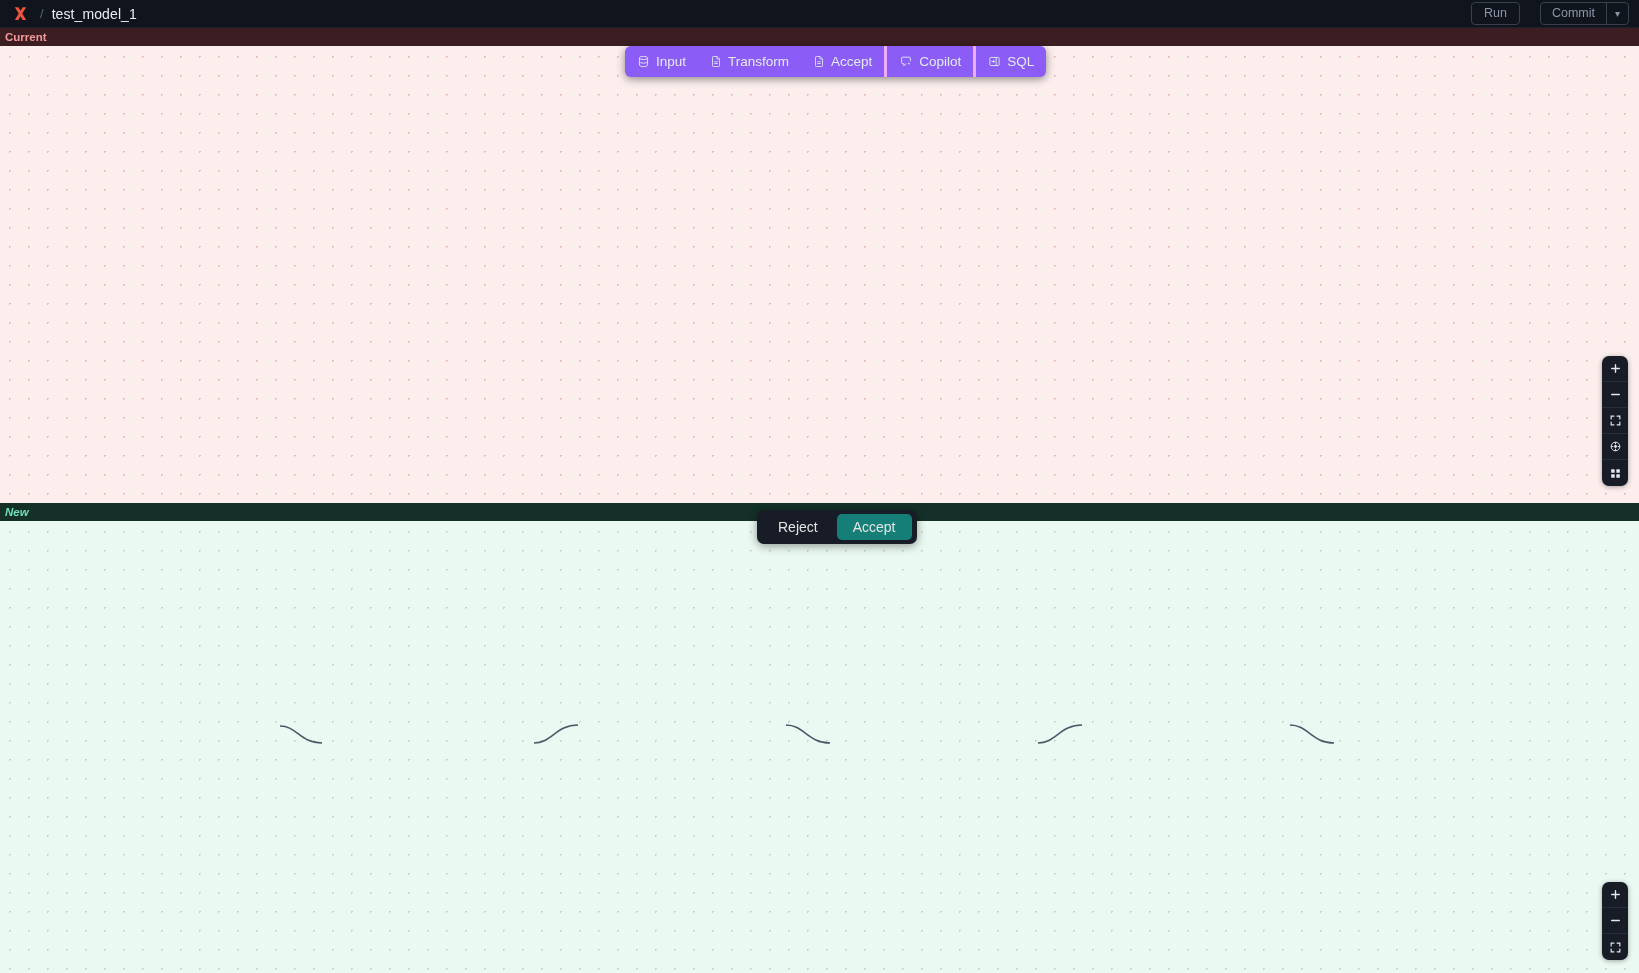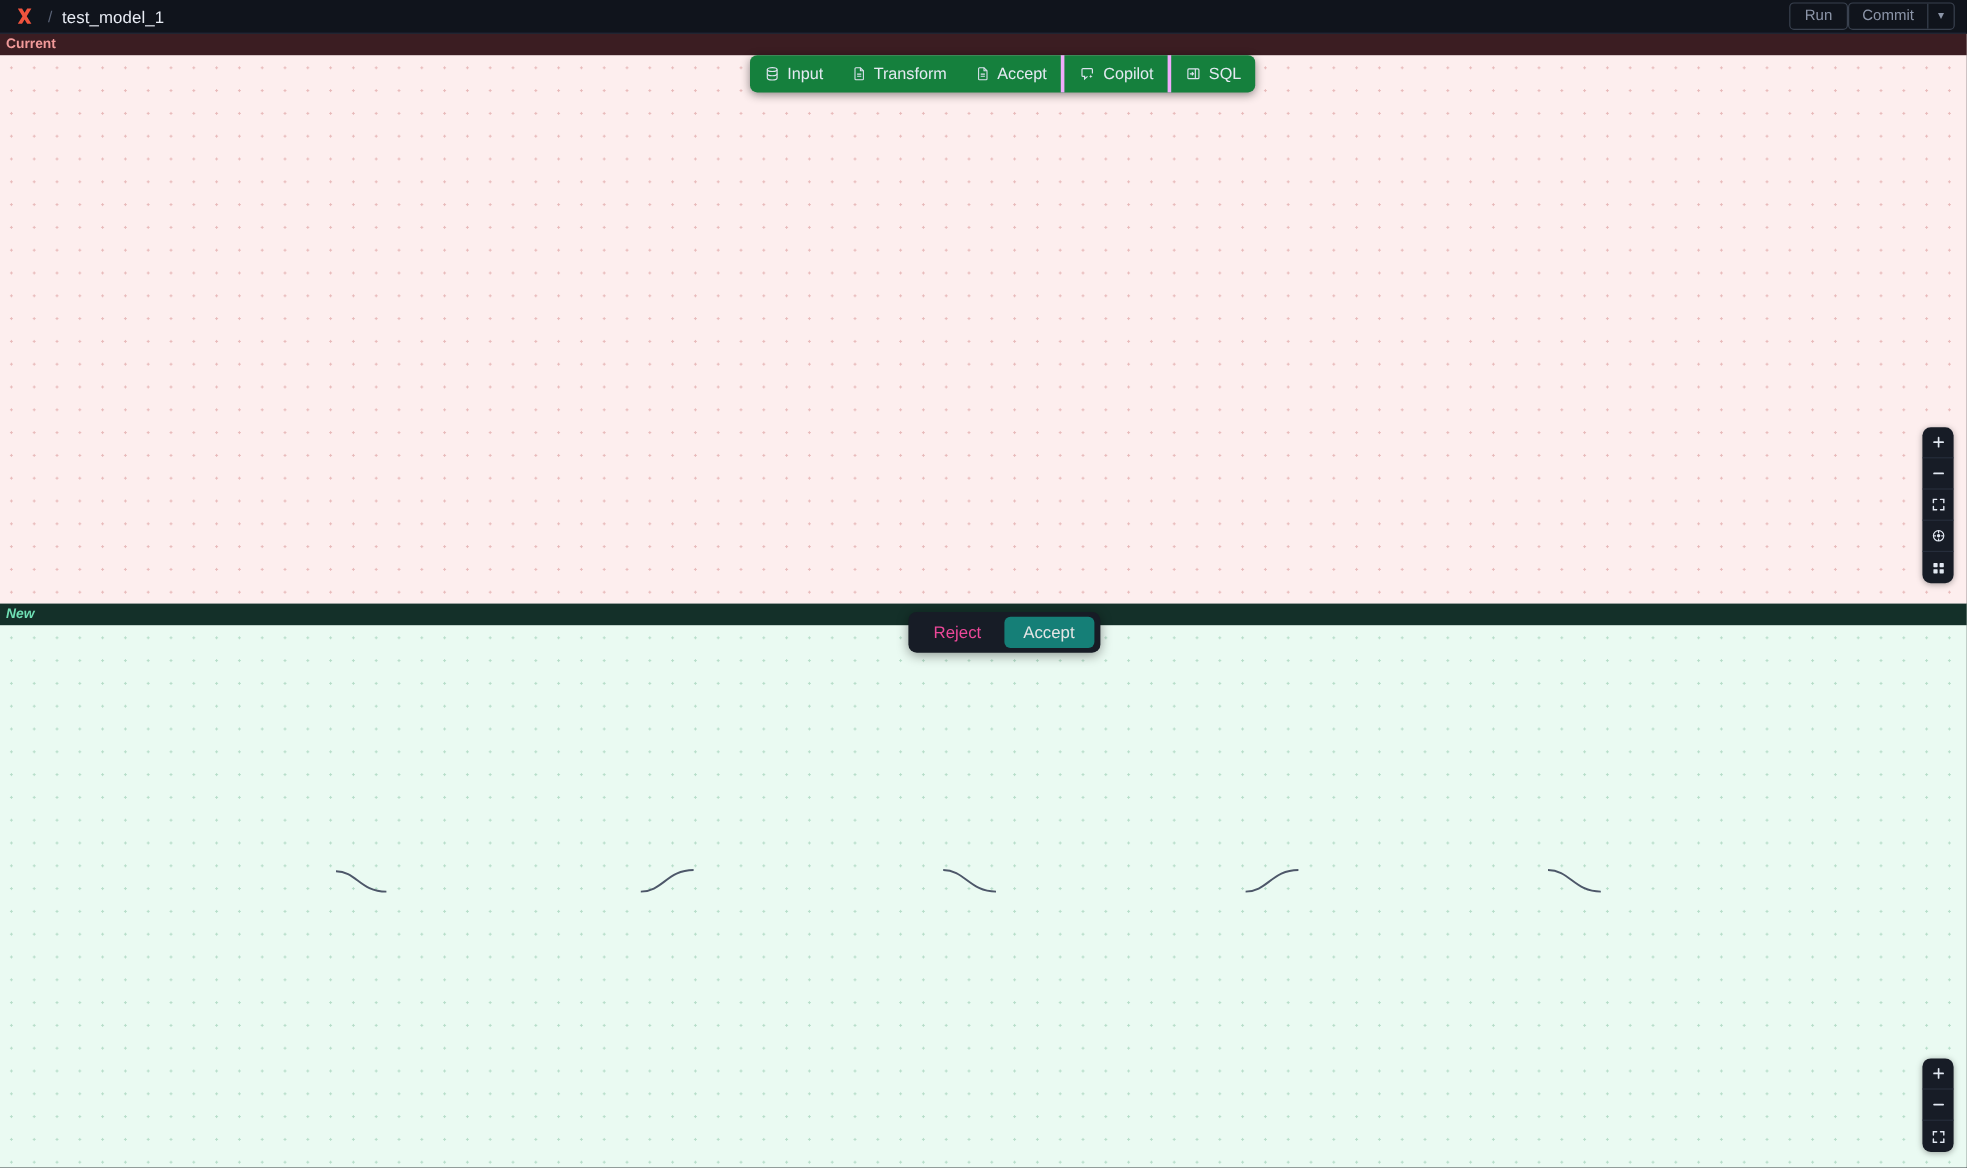--- a/index.html
+++ b/index.html
@@ -22,21 +22,21 @@
     border-bottom: 1px solid #1b2030;
   }
   .logo-mark {
     width: 20px; height: 20px; margin-right: 8px;
     display: flex; align-items: center; justify-content: center;
   }
   .breadcrumb-sep { color: #5b6478; font-size: 13px; margin: 0 8px 0 2px; }
   .breadcrumb-title {
     color: #e8ecf4; font-size: 14px; font-weight: normal; letter-spacing: 0.1px;
   }
-  .topbar-right { margin-left: auto; display: flex; gap: 0; }
+  .topbar-right { margin-left: auto; display: flex; gap: 20px; }
   .btn-outline {
     border: 1px solid #39414f; background: transparent; color: #8c95a8;
     font-size: 12.5px; font-family: "Liberation Sans", sans-serif;
     padding: 3px 12px; border-radius: 4px; cursor: pointer; line-height: 15px;
   }
   .btn-split { display: flex; border: 1px solid #39414f; border-radius: 4px; overflow: hidden; }
   .btn-split > span {
     color: #8c95a8; font-size: 12.5px; padding: 3px 11px; cursor: pointer; line-height: 15px;
   }
   .btn-split > .caret { border-left: 1px solid #39414f; padding: 3px 8px; font-size: 10px; }
@@ -55,21 +55,21 @@
     display: flex; align-items: center; padding-left: 5px;
     font-size: 11.5px; font-weight: bold; z-index: 5;
   }
   .pane-label-current { background: #3b1d22; color: #f19a9a; }
   .pane-label-new { background: #143029; color: #6fdfb4; }
 
   
   .toolbar {
     position: absolute; top: 46px; left: 625px;
     height: 31px;
-    background: #15803d;
+    background: #8b5cf6;
     border-radius: 6px;
     display: flex; align-items: stretch;
     z-index: 40;
     box-shadow: 0 2px 8px rgba(0,0,0,.45);
   }
   .toolbar-item {
     display: flex; align-items: center; gap: 6px;
     padding: 0 12px;
     color: #e4e9f2; font-size: 13.5px; cursor: pointer;
   }
@@ -88,21 +88,21 @@
 
   
   .decision-bar {
     position: absolute; top: 510px; left: 757px;
     background: #171c26; border-radius: 7px;
     display: flex; align-items: center; gap: 3px;
     padding: 4px 5px; z-index: 50;
     box-shadow: 0 2px 10px rgba(0,0,0,.4);
   }
   .decision-bar .reject {
-    color: #ec4899; font-size: 14px; padding: 5px 16px; cursor: pointer; border-radius: 5px;
+    color: #e5e5e5; font-size: 14px; padding: 5px 16px; cursor: pointer; border-radius: 5px;
   }
   .decision-bar .accept {
     color: #e5e5e5; font-size: 14px; padding: 5px 16px; cursor: pointer;
     background: #157f77; border-radius: 5px;
   }
 
   
   .zoomctl {
     position: absolute; right: 11px;
     background: #171c26; border-radius: 7px;

